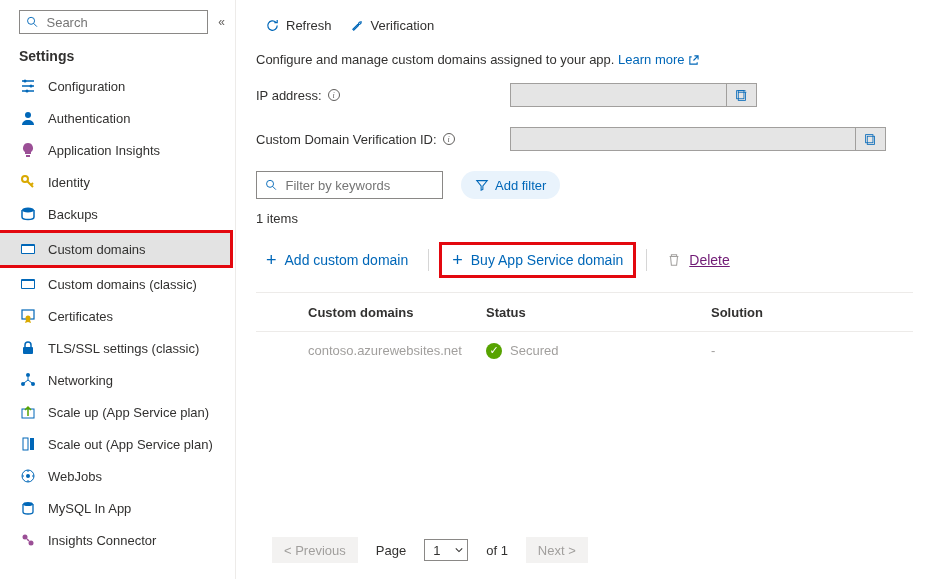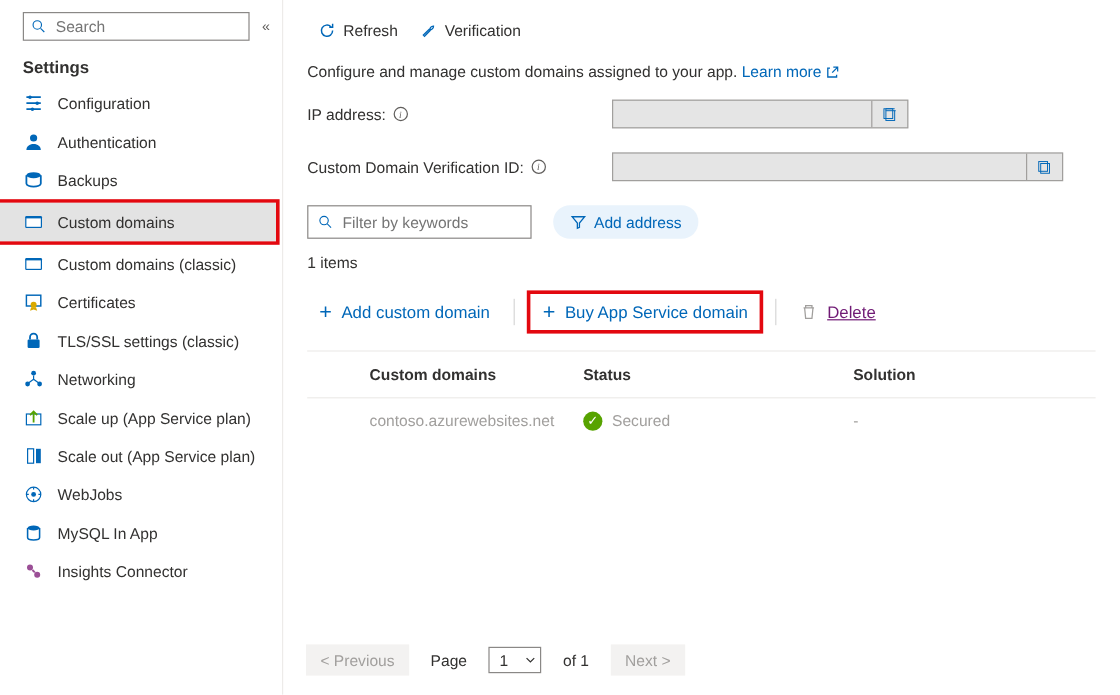--- a/index.html
+++ b/index.html
@@ -217,21 +217,21 @@
   .col-solution { flex: 1; }
   .status-icon {
     width: 16px; height: 16px; border-radius: 50%;
     background: #57a300; margin-right: 8px;
     display: flex; align-items: center; justify-content: center;
     color: #fff; font-size: 11px;
   }
   .pager {
     position: absolute;
     bottom: 16px;
-    left: 19px; right: 20px;
+    left: 36px; right: 20px;
     display: flex;
     align-items: center;
     gap: 18px;
     font-size: 13px;
   }
   .page-btn {
     background: #f3f2f1;
     color: #a19f9d;
     height: 26px;
     padding: 0 12px;
@@ -270,20 +270,34 @@
         <circle cx="7" cy="13" r="1.5" fill="#0067b8"></circle>
       </svg>
     <span>Configuration</span>
   </div>
   <div class="nav-item">
     <svg class="nav-icon" viewBox="0 0 16 16">
         <circle cx="8" cy="5" r="3" fill="#0067b8"></circle>
         <path d="M2 15c0-3 2.5-5 6-5s6 2 6 5" fill="#0067b8"></path>
       </svg>
     <span>Authentication</span>
+  </div>
+  <div class="nav-item">
+    <svg class="nav-icon" viewBox="0 0 16 16">
+        <path d="M8 1a5 5 0 0 0-3 9v2h6v-2a5 5 0 0 0-3-9z" fill="#9b4f96"></path>
+        <rect x="6" y="13" width="4" height="2" fill="#9b4f96"></rect>
+      </svg>
+    <span>Application Insights</span>
+  </div>
+  <div class="nav-item">
+    <svg class="nav-icon" viewBox="0 0 16 16">
+        <circle cx="5" cy="5" r="3" fill="none" stroke="#d9a900" stroke-width="2"></circle>
+        <path d="M7 7l6 6m-2-2l2-2" stroke="#d9a900" stroke-width="2"></path>
+      </svg>
+    <span>Identity</span>
   </div>
   <div class="nav-item">
     <svg class="nav-icon" viewBox="0 0 16 16">
         <ellipse cx="8" cy="4" rx="6" ry="2.5" fill="#0067b8"></ellipse>
         <path d="M2 4v7c0 1.4 2.7 2.5 6 2.5s6-1.1 6-2.5V4" fill="none" stroke="#0067b8" stroke-width="1.5"></path>
       </svg>
     <span>Backups</span>
   </div>
 
   <div class="hl">
@@ -427,21 +441,21 @@
       <svg width="14" height="14" viewBox="0 0 16 16">
           <circle cx="6.5" cy="6.5" r="4.5" fill="none" stroke="#0067b8" stroke-width="1.2"></circle>
           <line x1="10" y1="10" x2="14" y2="14" stroke="#0067b8" stroke-width="1.2"></line>
         </svg>
       <input style="margin-left: 6px;" placeholder="Filter by keywords">
     </div>
     <div class="addfilter-pill">
       <svg class="ticon" width="14" height="14" viewBox="0 0 16 16">
           <path d="M2 3h12l-5 6v4l-2 1v-5L2 3z" fill="none" stroke="#0067b8" stroke-width="1.2"></path>
         </svg>
-      <span>Add address</span>
+      <span>Add filter</span>
     </div>
   </div>
 
   <div class="items-count">1 items</div>
 
   <div class="action-row">
     <div class="action-btn">
       <span class="plus">+</span>
       <span>Add custom domain</span>
     </div>

